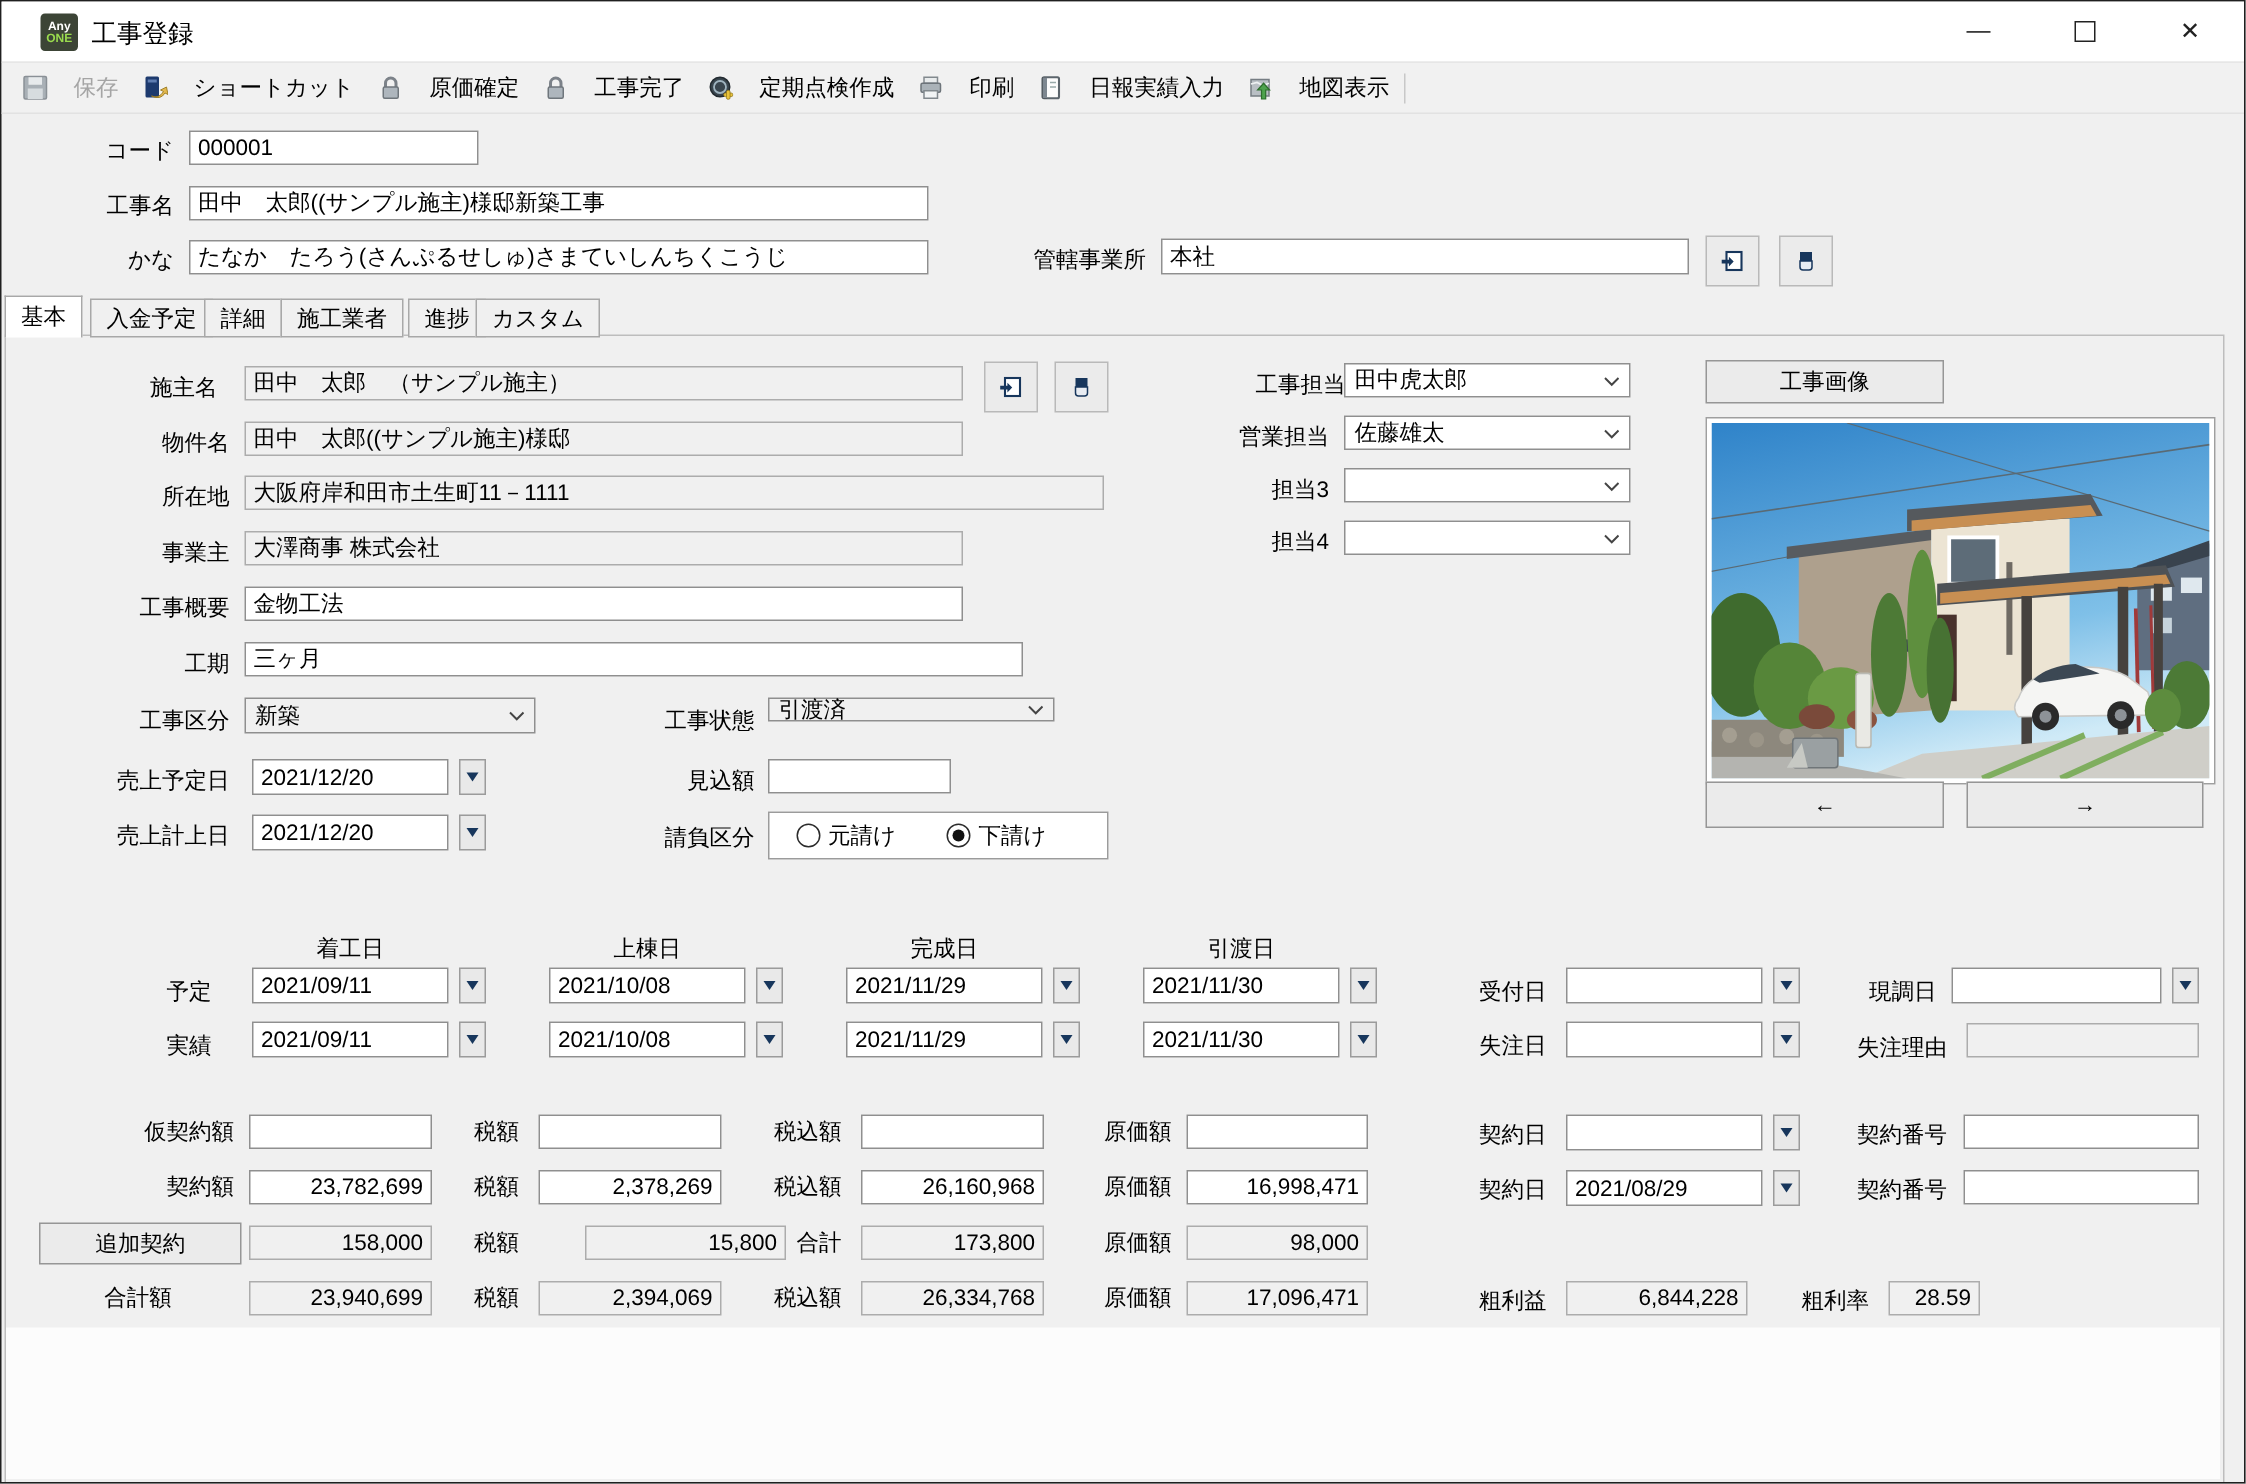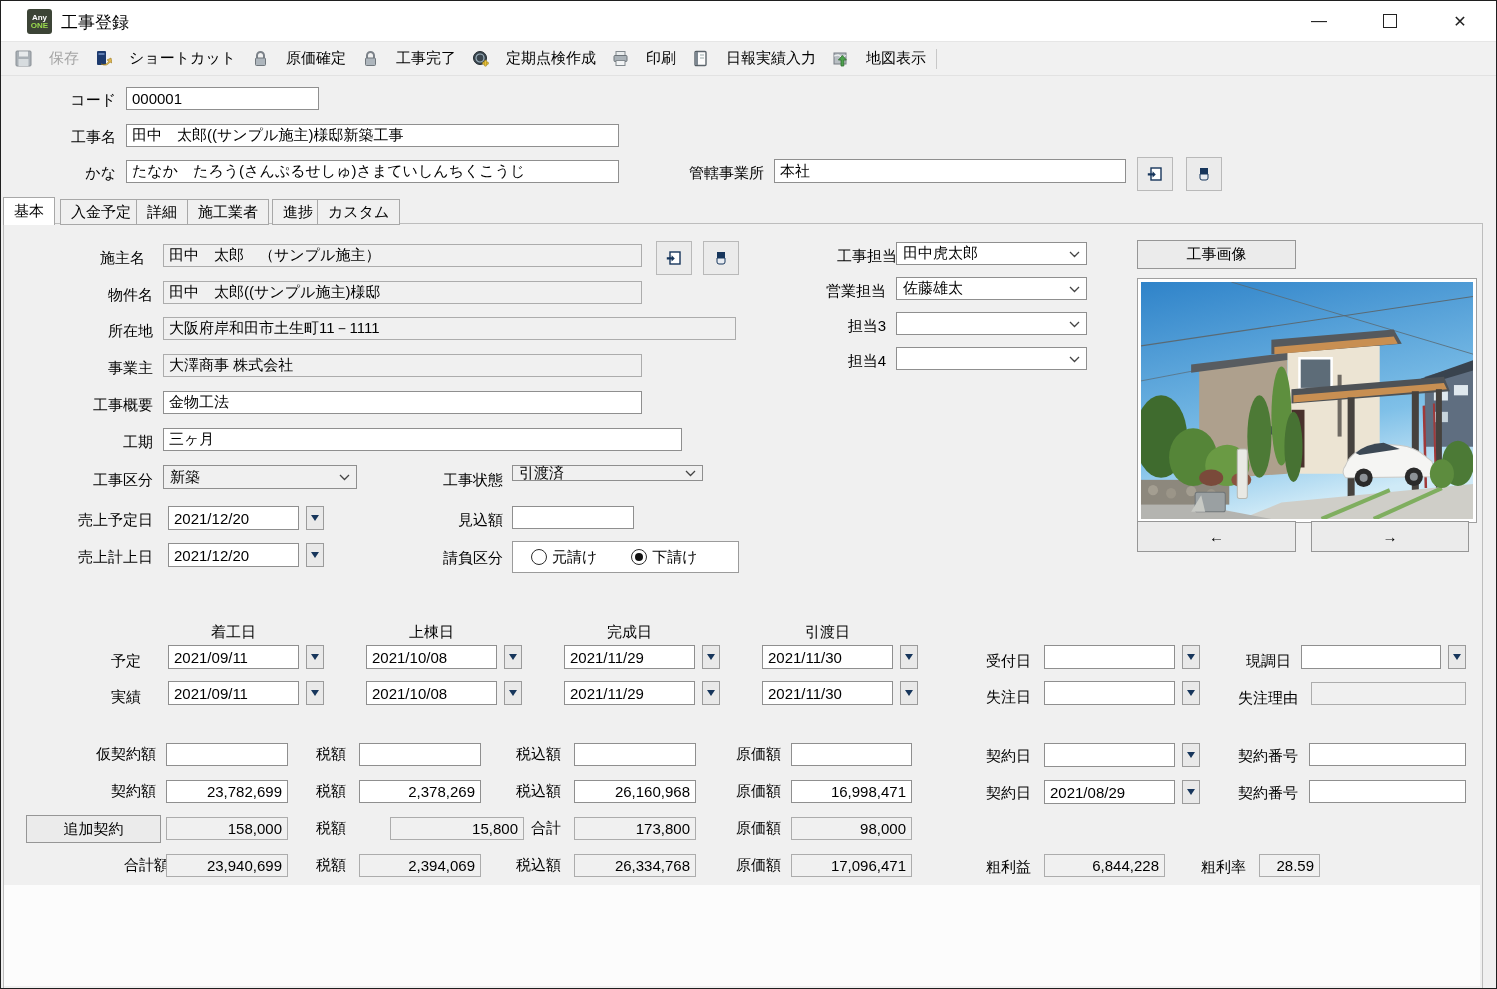--- a/index.html
+++ b/index.html
@@ -484,21 +484,21 @@
     <span>追加契約</span>
   </div>
   <input class="inp ro num" style="left: 165px; top: 816px; width: 122px; height: 23px;" value="158,000">
   <div class="lbl" style="left:300px; top:818px; width:45px;">税額</div>
   <input class="inp ro num" style="left: 358px; top: 816px; width: 134px; height: 23px; margin-left: 31px;" value="15,800">
   <div class="lbl" style="left:495px; top:818px; width:65px;">合計</div>
   <input class="inp ro num" style="left: 573px; top: 816px; width: 122px; height: 23px;" value="173,800">
   <div class="lbl" style="left:715px; top:818px; width:65px;">原価額</div>
   <input class="inp ro num" style="left: 790px; top: 816px; width: 121px; height: 23px;" value="98,000">
 
-  <div class="lbl" style="left:68px; top:855px; width:100px;">合計額</div>
+  <div class="lbl" style="left:41px; top:855px; width:100px;text-align:center;">合計額</div>
   <input class="inp ro num" style="left: 165px; top: 853px; width: 122px; height: 23px;" value="23,940,699">
   <div class="lbl" style="left:300px; top:855px; width:45px;">税額</div>
   <input class="inp ro num" style="left: 358px; top: 853px; width: 122px; height: 23px;" value="2,394,069">
   <div class="lbl" style="left:495px; top:855px; width:65px;">税込額</div>
   <input class="inp ro num" style="left: 573px; top: 853px; width: 122px; height: 23px;" value="26,334,768">
   <div class="lbl" style="left:715px; top:855px; width:65px;">原価額</div>
   <input class="inp ro num" style="left: 790px; top: 853px; width: 121px; height: 23px;" value="17,096,471">
 
   <div class="lbl" style="left:955px; top:857px; width:75px;">粗利益</div>
   <input class="inp ro num" style="left: 1043px; top: 853px; width: 121px; height: 23px;" value="6,844,228">

